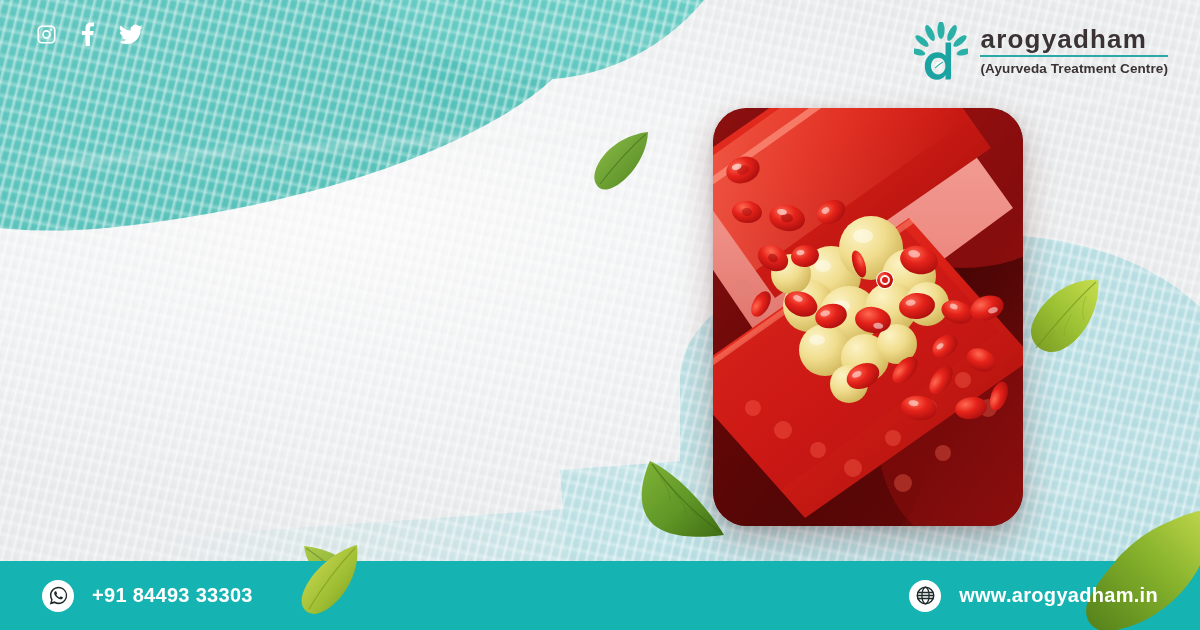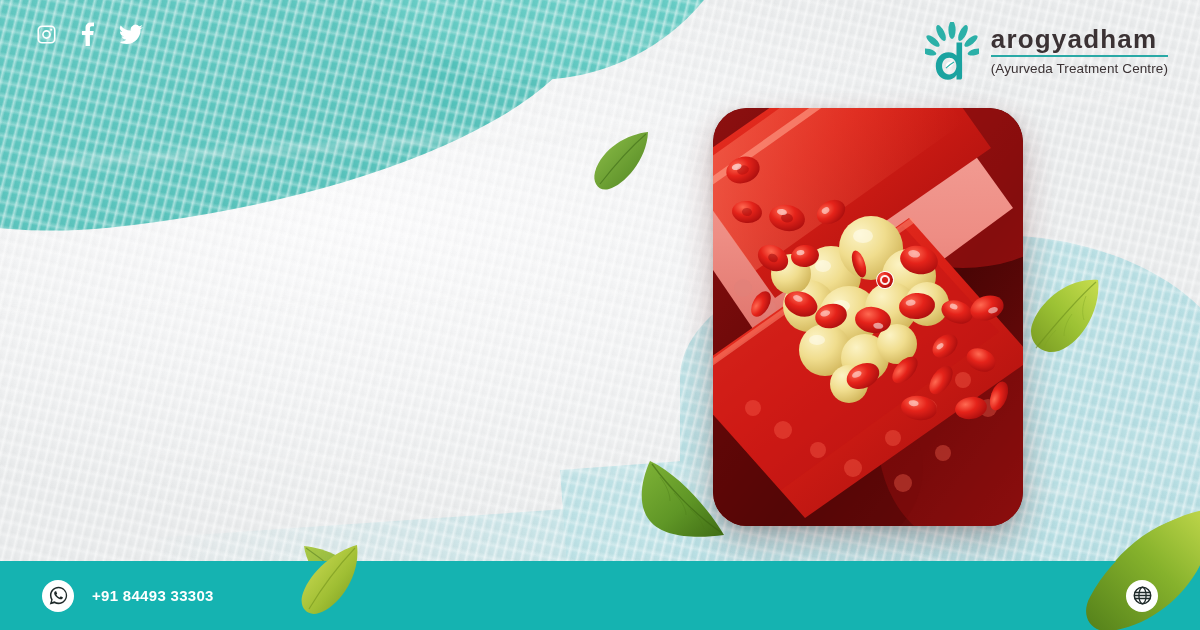--- a/index.html
+++ b/index.html
@@ -92,21 +92,21 @@
   .logo-text { display:flex; flex-direction:column; align-items:stretch; }
   .logo-word {
     font-family:"Liberation Sans", sans-serif;
     font-weight:bold; font-size:26px; letter-spacing:1.2px;
     color:#3b3234; line-height:1.05;
     padding-bottom:2px;
     border-bottom:2px solid #2aa9a6;
   }
   .logo-sub {
     font-family:"Liberation Sans", sans-serif;
-    font-weight:normal; font-size:13.5px; letter-spacing:.1px;
+    font-weight:bold; font-size:13.5px; letter-spacing:.1px;
     color:#3b3234; margin-top:4px; text-align:center;
   }
 
   
   .headline {
     position:absolute; left:168px; top:222px; z-index:11;
     width:520px;
   }
   .headline .l1, .headline .l2 {
     font-family:"Liberation Sans Narrow","Liberation Sans", sans-serif;
@@ -157,21 +157,21 @@
   }
   .contact { display:flex; align-items:center; gap:18px; z-index:3; }
   .circ-icon {
     width:32px; height:32px; border-radius:50%;
     background:#ffffff; display:flex; align-items:center; justify-content:center;
     flex:0 0 auto;
   }
   .circ-icon svg { display:block; }
   .contact-text {
     font-family:"Liberation Sans", sans-serif;
-    font-weight:bold; font-size:15px; color:#ffffff; letter-spacing:.3px;
+    font-weight:bold; font-size:20px; color:#ffffff; letter-spacing:.3px;
     white-space:nowrap;
   }
   .footer-leaf { position:absolute; z-index:1; pointer-events:none; }
   .footer-leaf.fl1 { left:295px; top:-18px; width:70px; height:72px; }
   .footer-leaf.fl2 { left:1070px; top:-52px; width:150px; height:126px; }
 </style>
 </head>
 <body>
 
 <div class="banner">
@@ -574,17 +574,18 @@
       </div>
 
       <div class="contact">
         <span class="circ-icon">
           <svg width="21" height="21" viewBox="0 0 24 24">
             <circle cx="12" cy="12" r="9.4" fill="none" stroke="#1f2a2a" stroke-width="1.7"></circle>
             <ellipse cx="12" cy="12" rx="4.1" ry="9.4" fill="none" stroke="#1f2a2a" stroke-width="1.5"></ellipse>
             <path d="M2.9 8.6h18.2M2.9 15.4h18.2M2.6 12h18.8" stroke="#1f2a2a" stroke-width="1.5" fill="none"></path>
           </svg>
         </span>
+        <span class="contact-text">www.arogyadham.in</span>
       </div>
     </div>
   </div>
 
 </div>
 
 </body></html>

